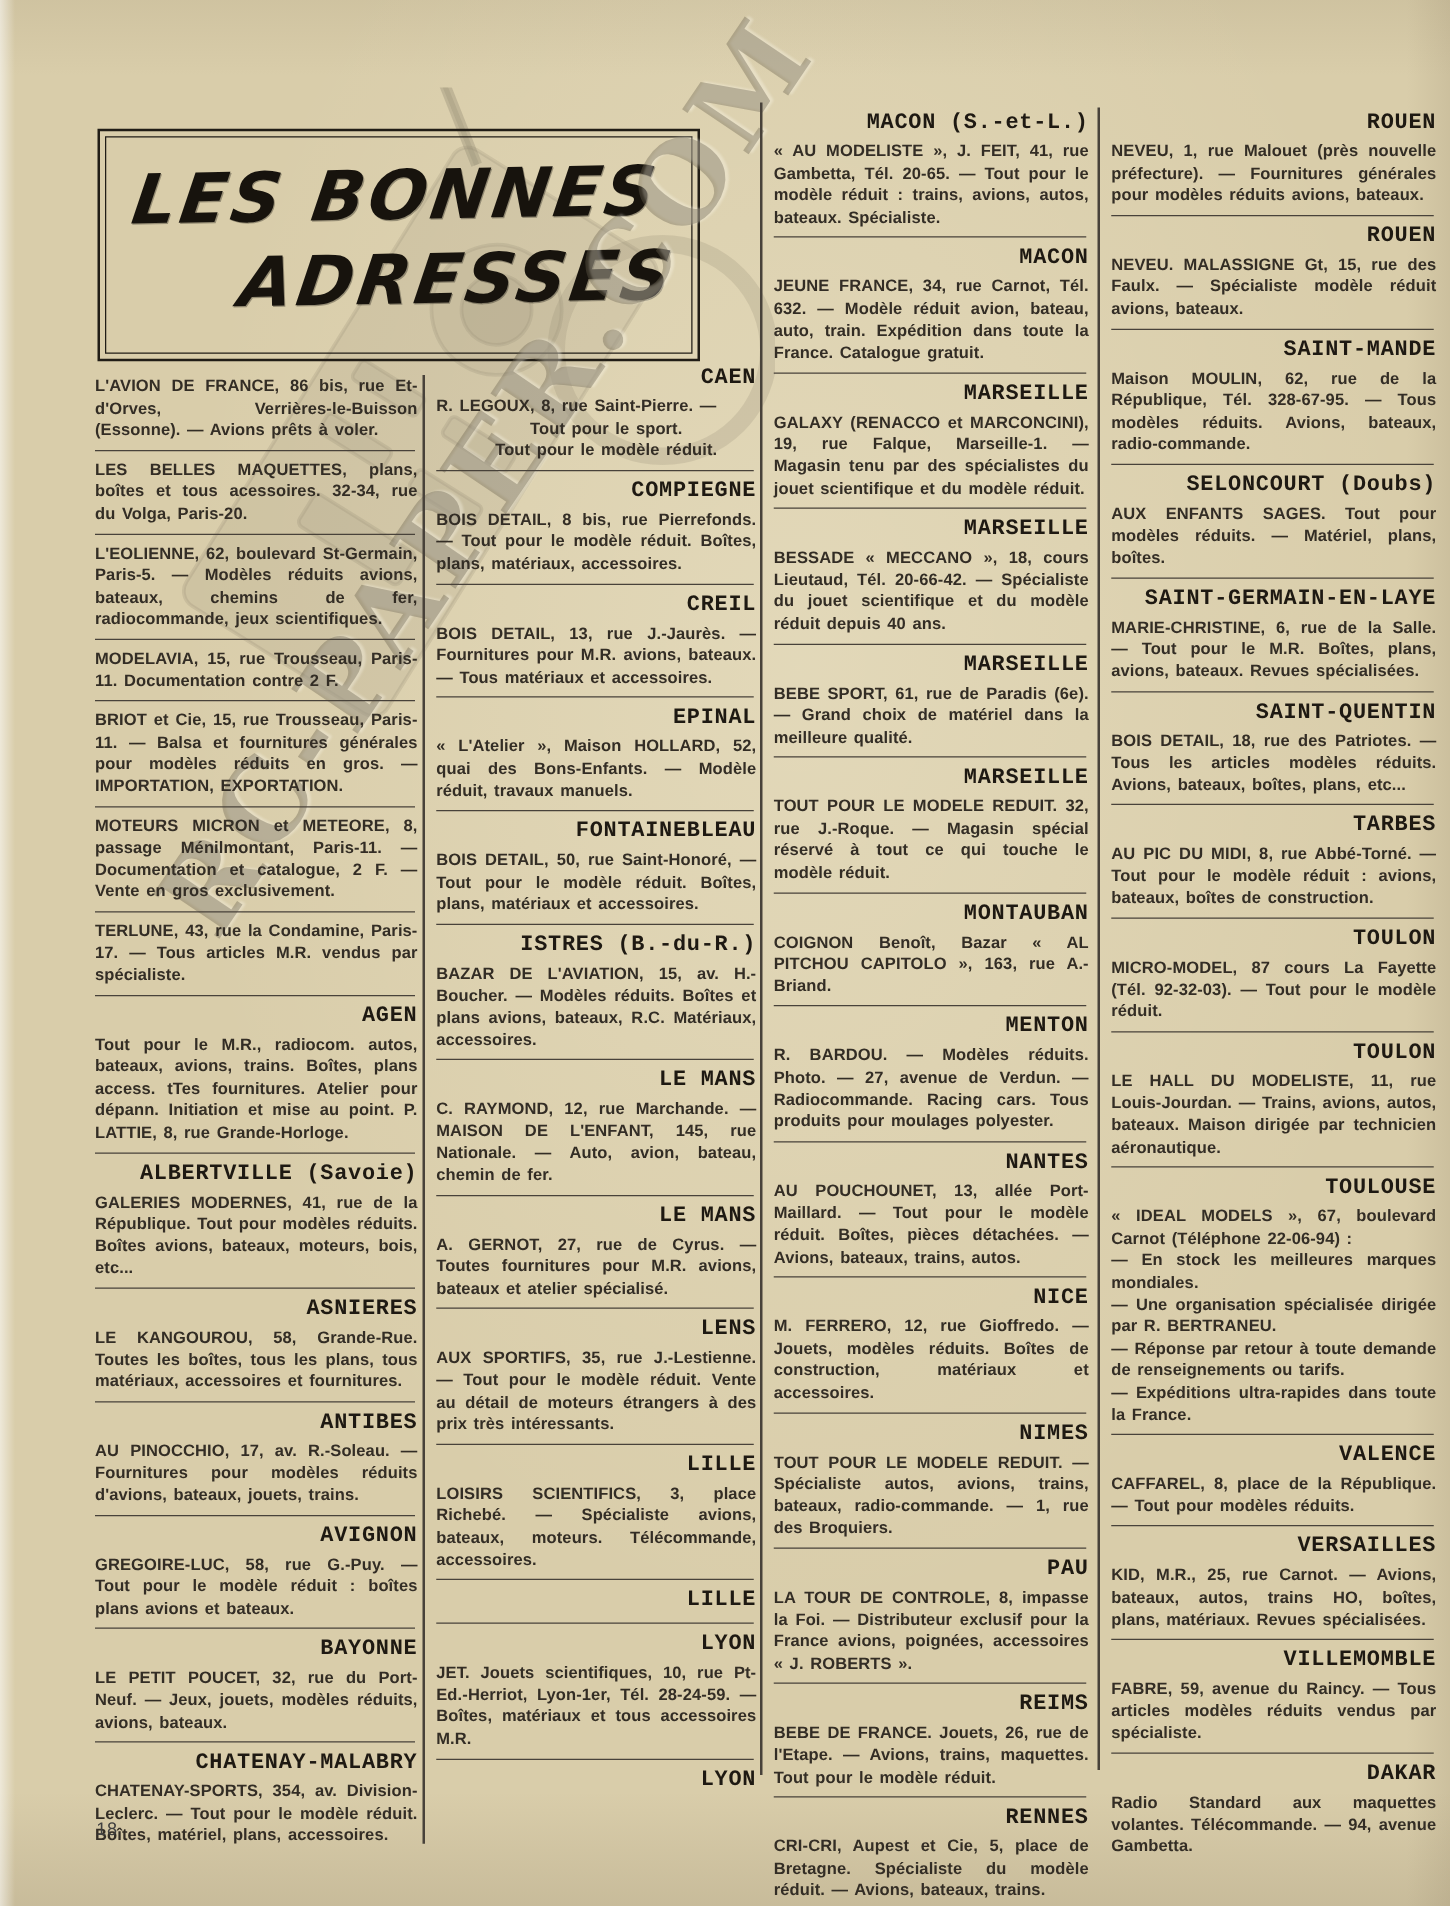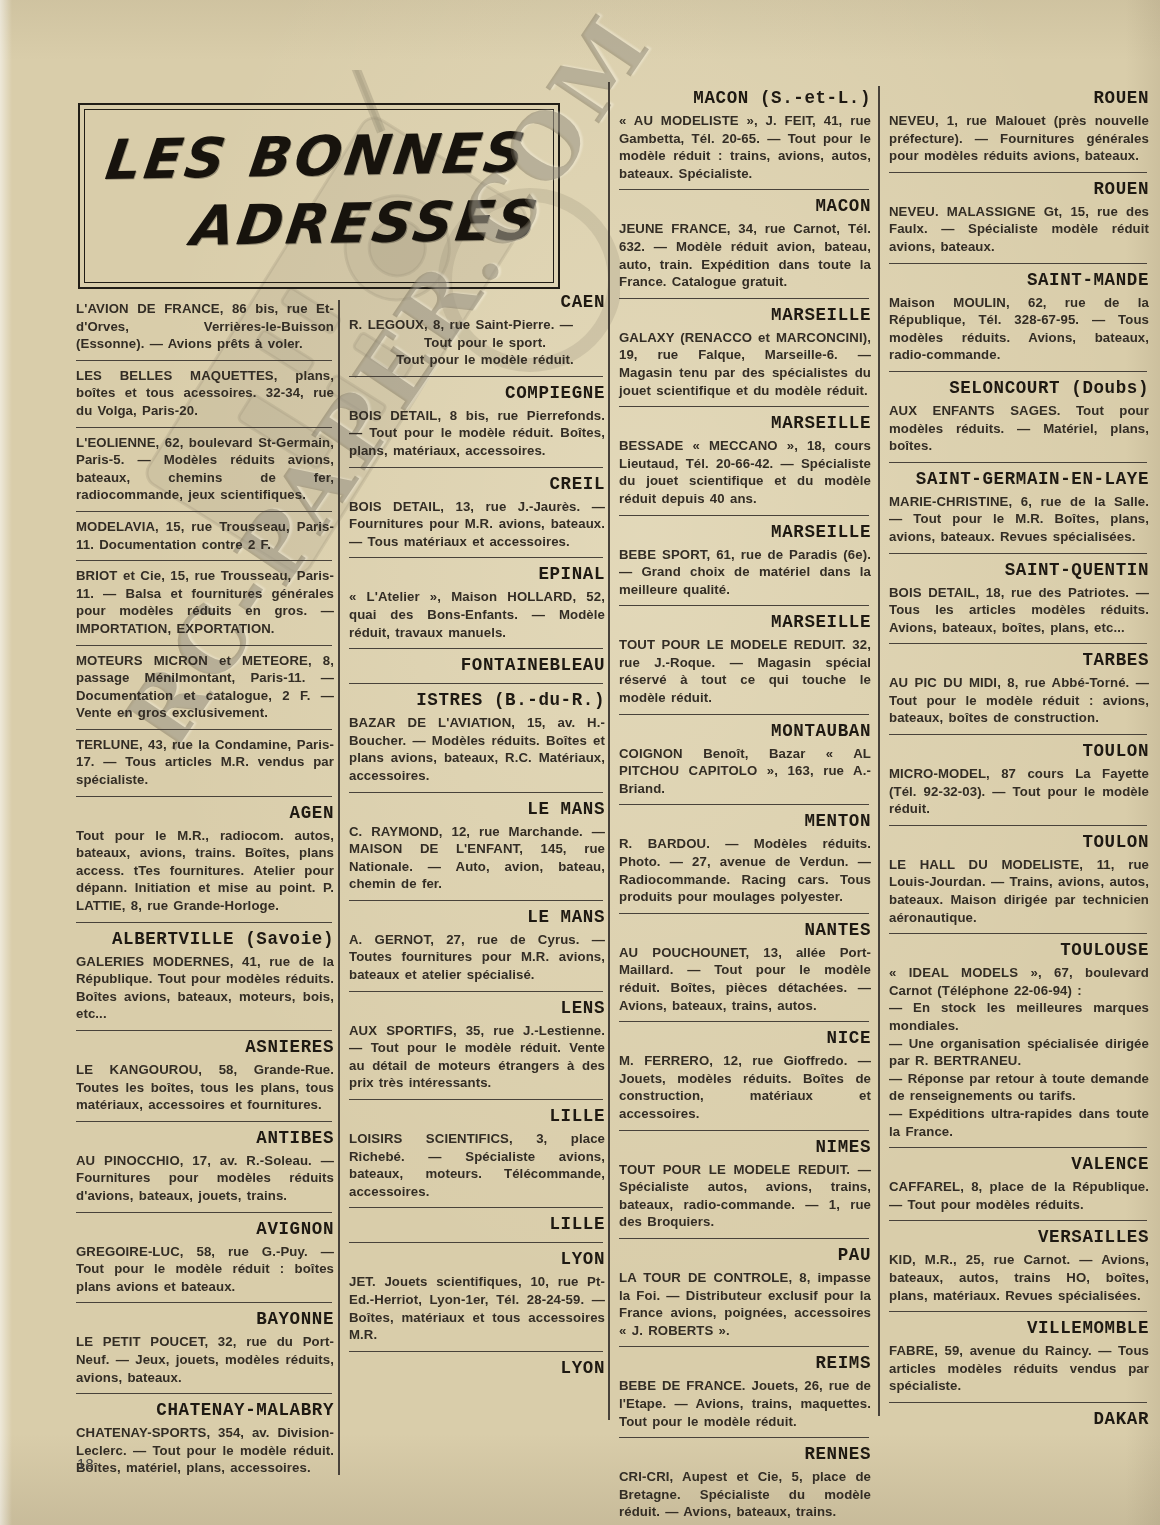--- a/index.html
+++ b/index.html
@@ -196,20 +196,21 @@
       <p class="body">BOIS DETAIL, 13, rue J.-Jaurès. — Fournitures pour M.R. avions, bateaux. — Tous matériaux et accessoires.</p>
     </div>
     <div class="rule"></div>
     <div class="entry">
       <h3 class="city">EPINAL</h3>
       <p class="body">« L'Atelier », Maison HOLLARD, 52, quai des Bons-Enfants. — Modèle réduit, travaux manuels.</p>
     </div>
     <div class="rule"></div>
     <div class="entry">
       <h3 class="city">FONTAINEBLEAU</h3>
+      <p class="body">BOIS DETAIL, 50, rue Saint-Honoré, — Tout pour le modèle réduit. Boîtes, plans, matériaux et accessoires.</p>
     </div>
     <div class="rule"></div>
     <div class="entry">
       <h3 class="city">ISTRES (B.-du-R.)</h3>
       <p class="body">BAZAR DE L'AVIATION, 15, av. H.-Boucher. — Modèles réduits. Boîtes et plans avions, bateaux, R.C. Matériaux, accessoires.</p>
     </div>
     <div class="rule"></div>
     <div class="entry">
       <h3 class="city">LE MANS</h3>
       <p class="body">C. RAYMOND, 12, rue Marchande. — MAISON DE L'ENFANT, 145, rue Nationale. — Auto, avion, bateau, chemin de fer.</p>
@@ -249,21 +250,21 @@
       <p class="body">« AU MODELISTE », J. FEIT, 41, rue Gambetta, Tél. 20-65. — Tout pour le modèle réduit : trains, avions, autos, bateaux. Spécialiste.</p>
     </div>
     <div class="rule"></div>
     <div class="entry">
       <h3 class="city">MACON</h3>
       <p class="body">JEUNE FRANCE, 34, rue Carnot, Tél. 632. — Modèle réduit avion, bateau, auto, train. Expédition dans toute la France. Catalogue gratuit.</p>
     </div>
     <div class="rule"></div>
     <div class="entry">
       <h3 class="city">MARSEILLE</h3>
-      <p class="body">GALAXY (RENACCO et MARCONCINI), 19, rue Falque, Marseille-6. — Magasin tenu par des spécialistes du jouet scientifique et du modèle réduit.</p>
+      <p class="body">GALAXY (RENACCO et MARCONCINI), 19, rue Falque, Marseille-1. — Magasin tenu par des spécialistes du jouet scientifique et du modèle réduit.</p>
     </div>
     <div class="rule"></div>
     <div class="entry">
       <h3 class="city">MARSEILLE</h3>
       <p class="body">BESSADE « MECCANO », 18, cours Lieutaud, Tél. 20-66-42. — Spécialiste du jouet scientifique et du modèle réduit depuis 40 ans.</p>
     </div>
     <div class="rule"></div>
     <div class="entry">
       <h3 class="city">MARSEILLE</h3>
       <p class="body">BEBE SPORT, 61, rue de Paradis (6e). — Grand choix de matériel dans la meilleure qualité.</p>
@@ -379,20 +380,21 @@
       <p class="body">KID, M.R., 25, rue Carnot. — Avions, bateaux, autos, trains HO, boîtes, plans, matériaux. Revues spécialisées.</p>
     </div>
     <div class="rule"></div>
     <div class="entry">
       <h3 class="city">VILLEMOMBLE</h3>
       <p class="body">FABRE, 59, avenue du Raincy. — Tous articles modèles réduits vendus par spécialiste.</p>
     </div>
     <div class="rule"></div>
     <div class="entry">
       <h3 class="city">DAKAR</h3>
+      <p class="body">Radio Standard aux maquettes volantes. Télécommande. — 94, avenue Gambetta.</p>
     </div>
   </div>
 
 <div class="vsep vsep-1"></div>
 <div class="vsep vsep-2"></div>
 <div class="vsep vsep-3"></div>
 
 <div class="page-number">18</div>
 
 </body></html>

